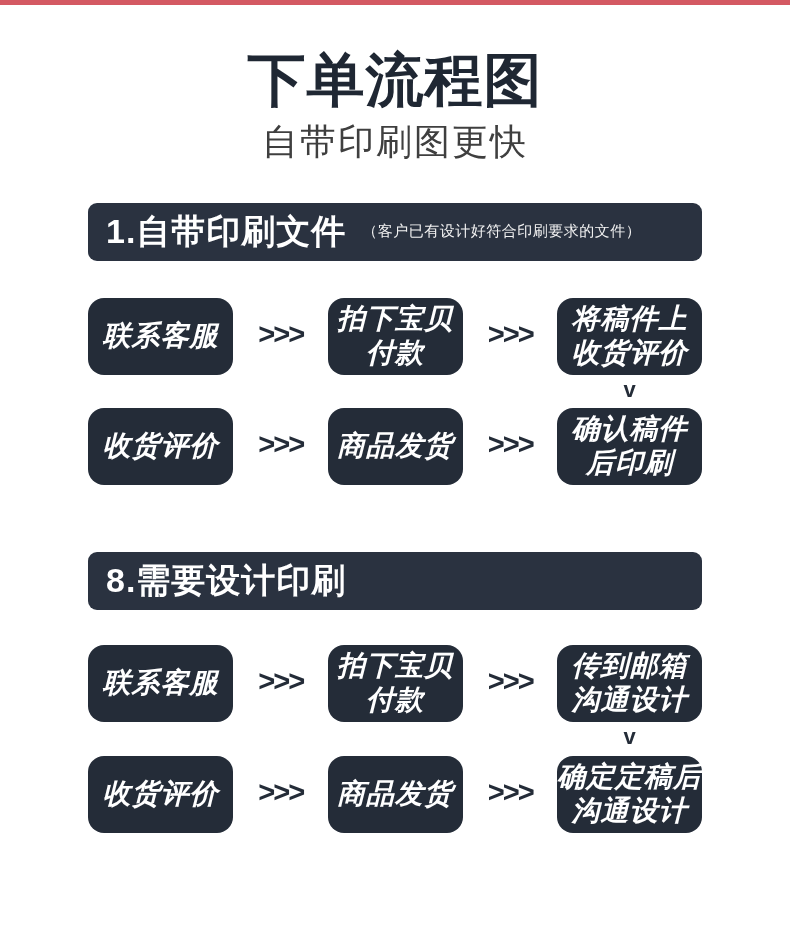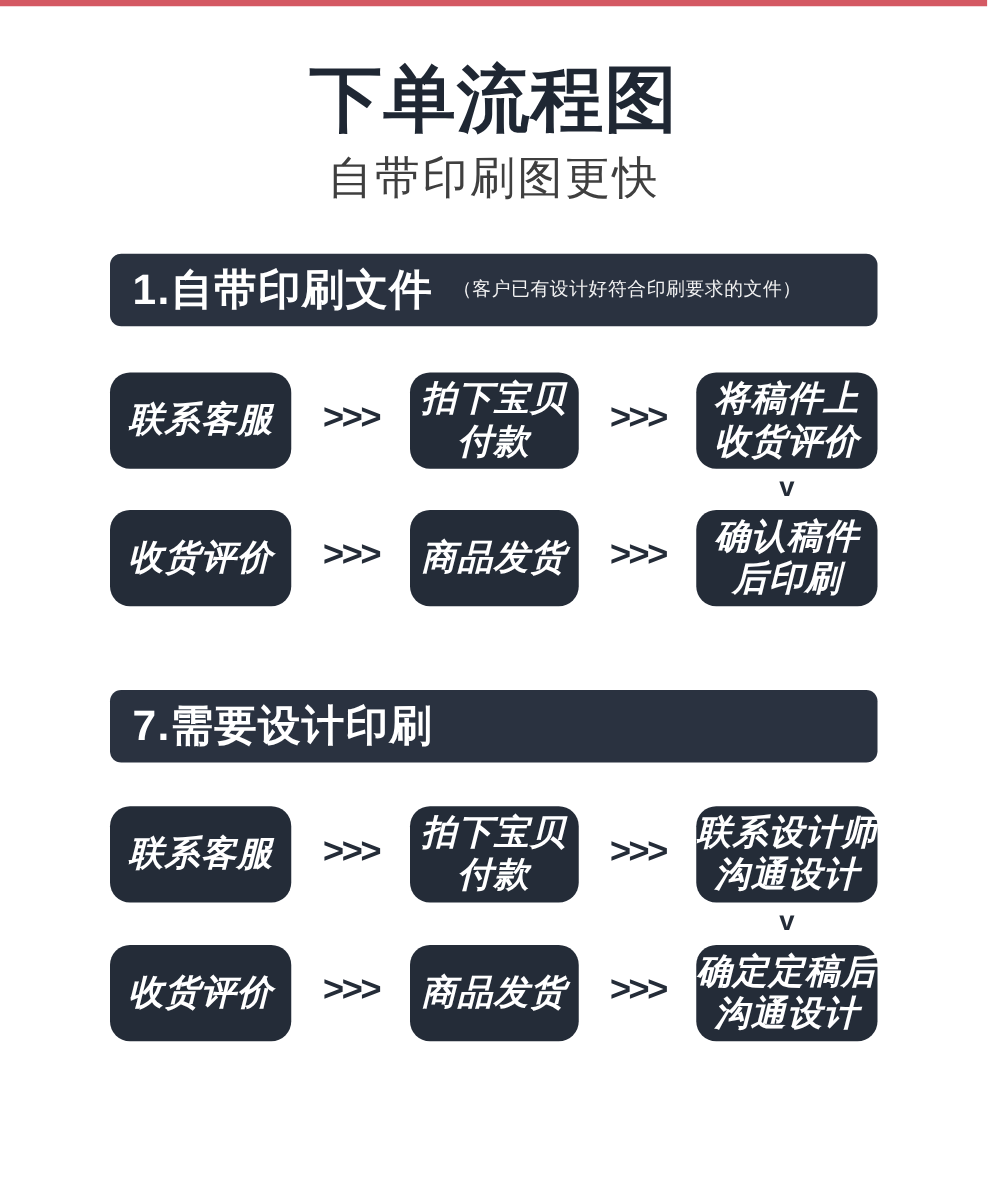--- a/index.html
+++ b/index.html
@@ -155,30 +155,30 @@
       <div class="arrow">&gt;&gt;&gt;</div>
       <div class="node">商品发货</div>
       <div class="arrow">&gt;&gt;&gt;</div>
       <div class="node">确认稿件
 后印刷</div>
     </div>
   </section>
 
   <section class="flow-section second">
     <div class="banner">
-      <span class="banner-title">7.需要设计印刷</span>
+      <span class="banner-title">8.需要设计印刷</span>
     </div>
 
     <div class="flow-grid row-c">
       <div class="node">联系客服</div>
       <div class="arrow">&gt;&gt;&gt;</div>
       <div class="node">拍下宝贝
 付款</div>
       <div class="arrow">&gt;&gt;&gt;</div>
-      <div class="node">联系设计师
+      <div class="node">传到邮箱
 沟通设计</div>
     </div>
 
     <div class="marker-row">
       <span class="down">v</span>
     </div>
 
     <div class="flow-grid row-d">
       <div class="node">收货评价</div>
       <div class="arrow">&gt;&gt;&gt;</div>

